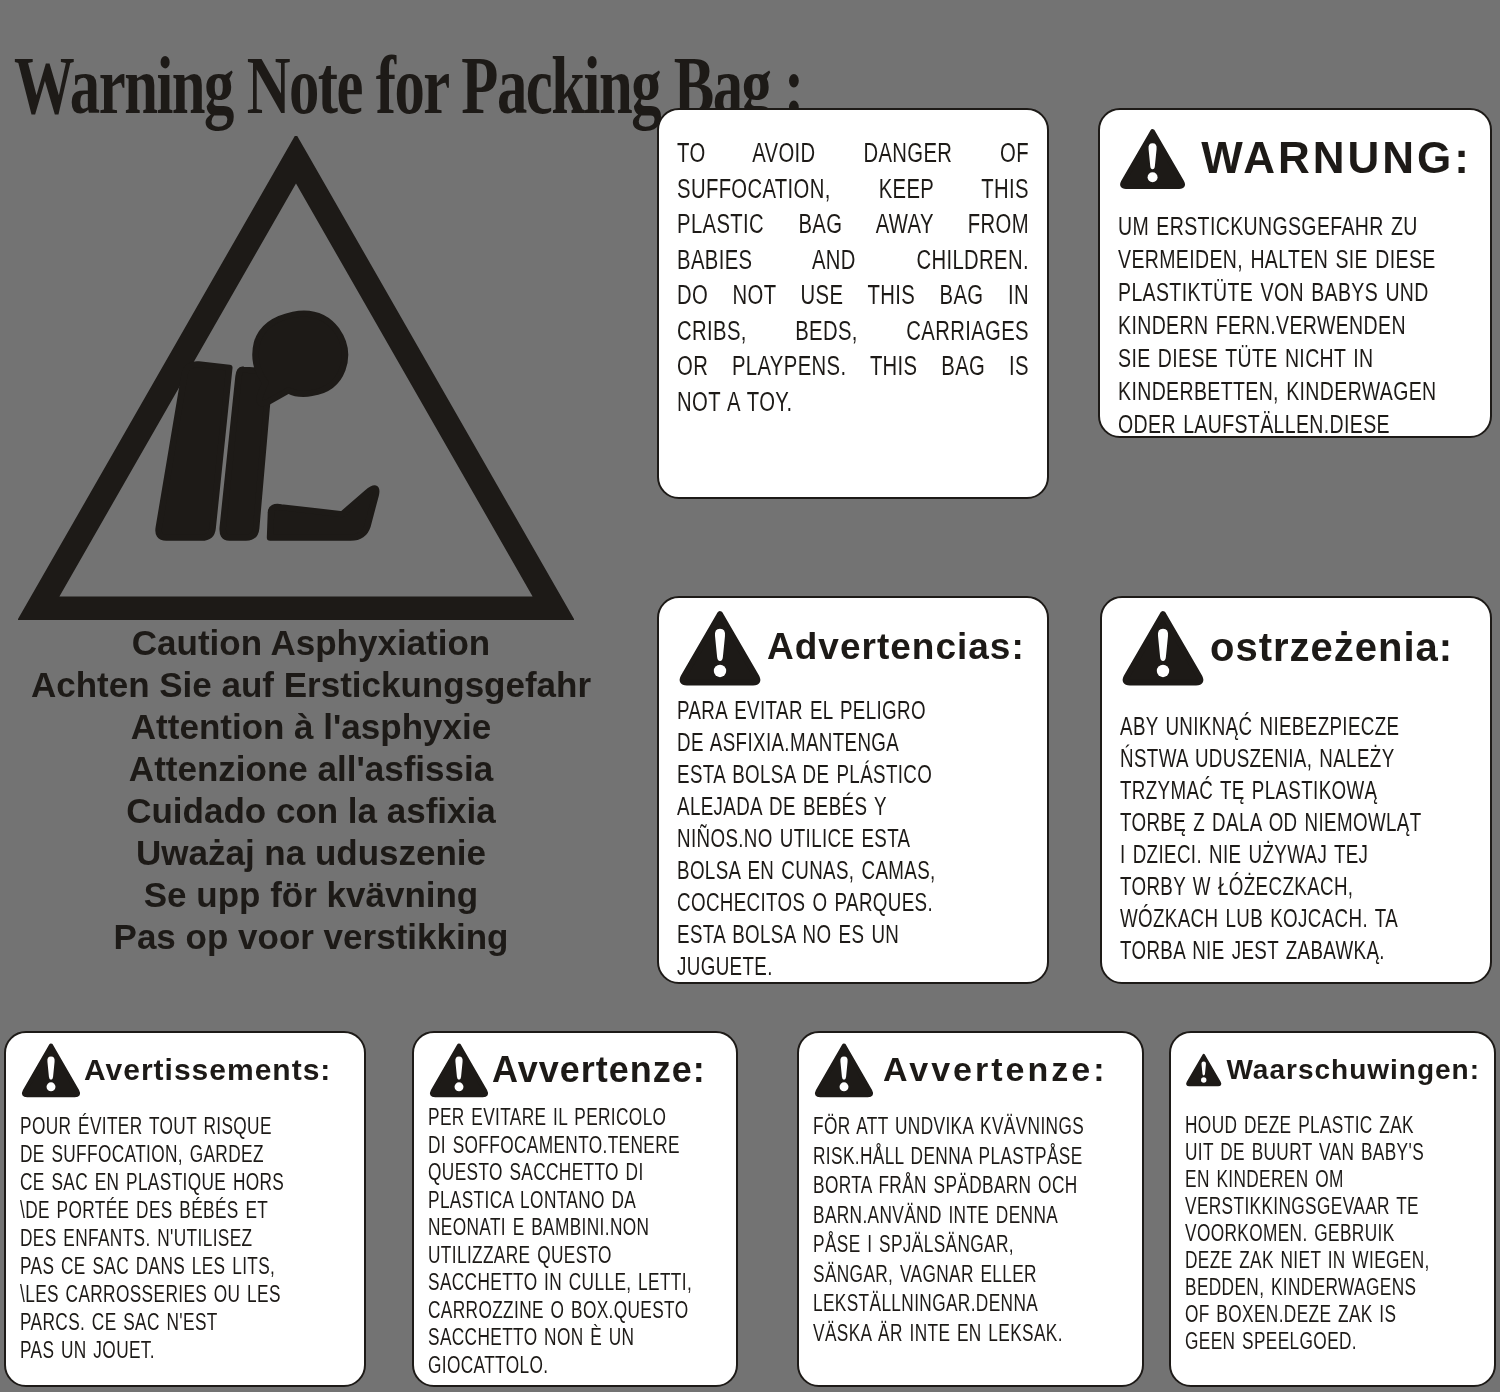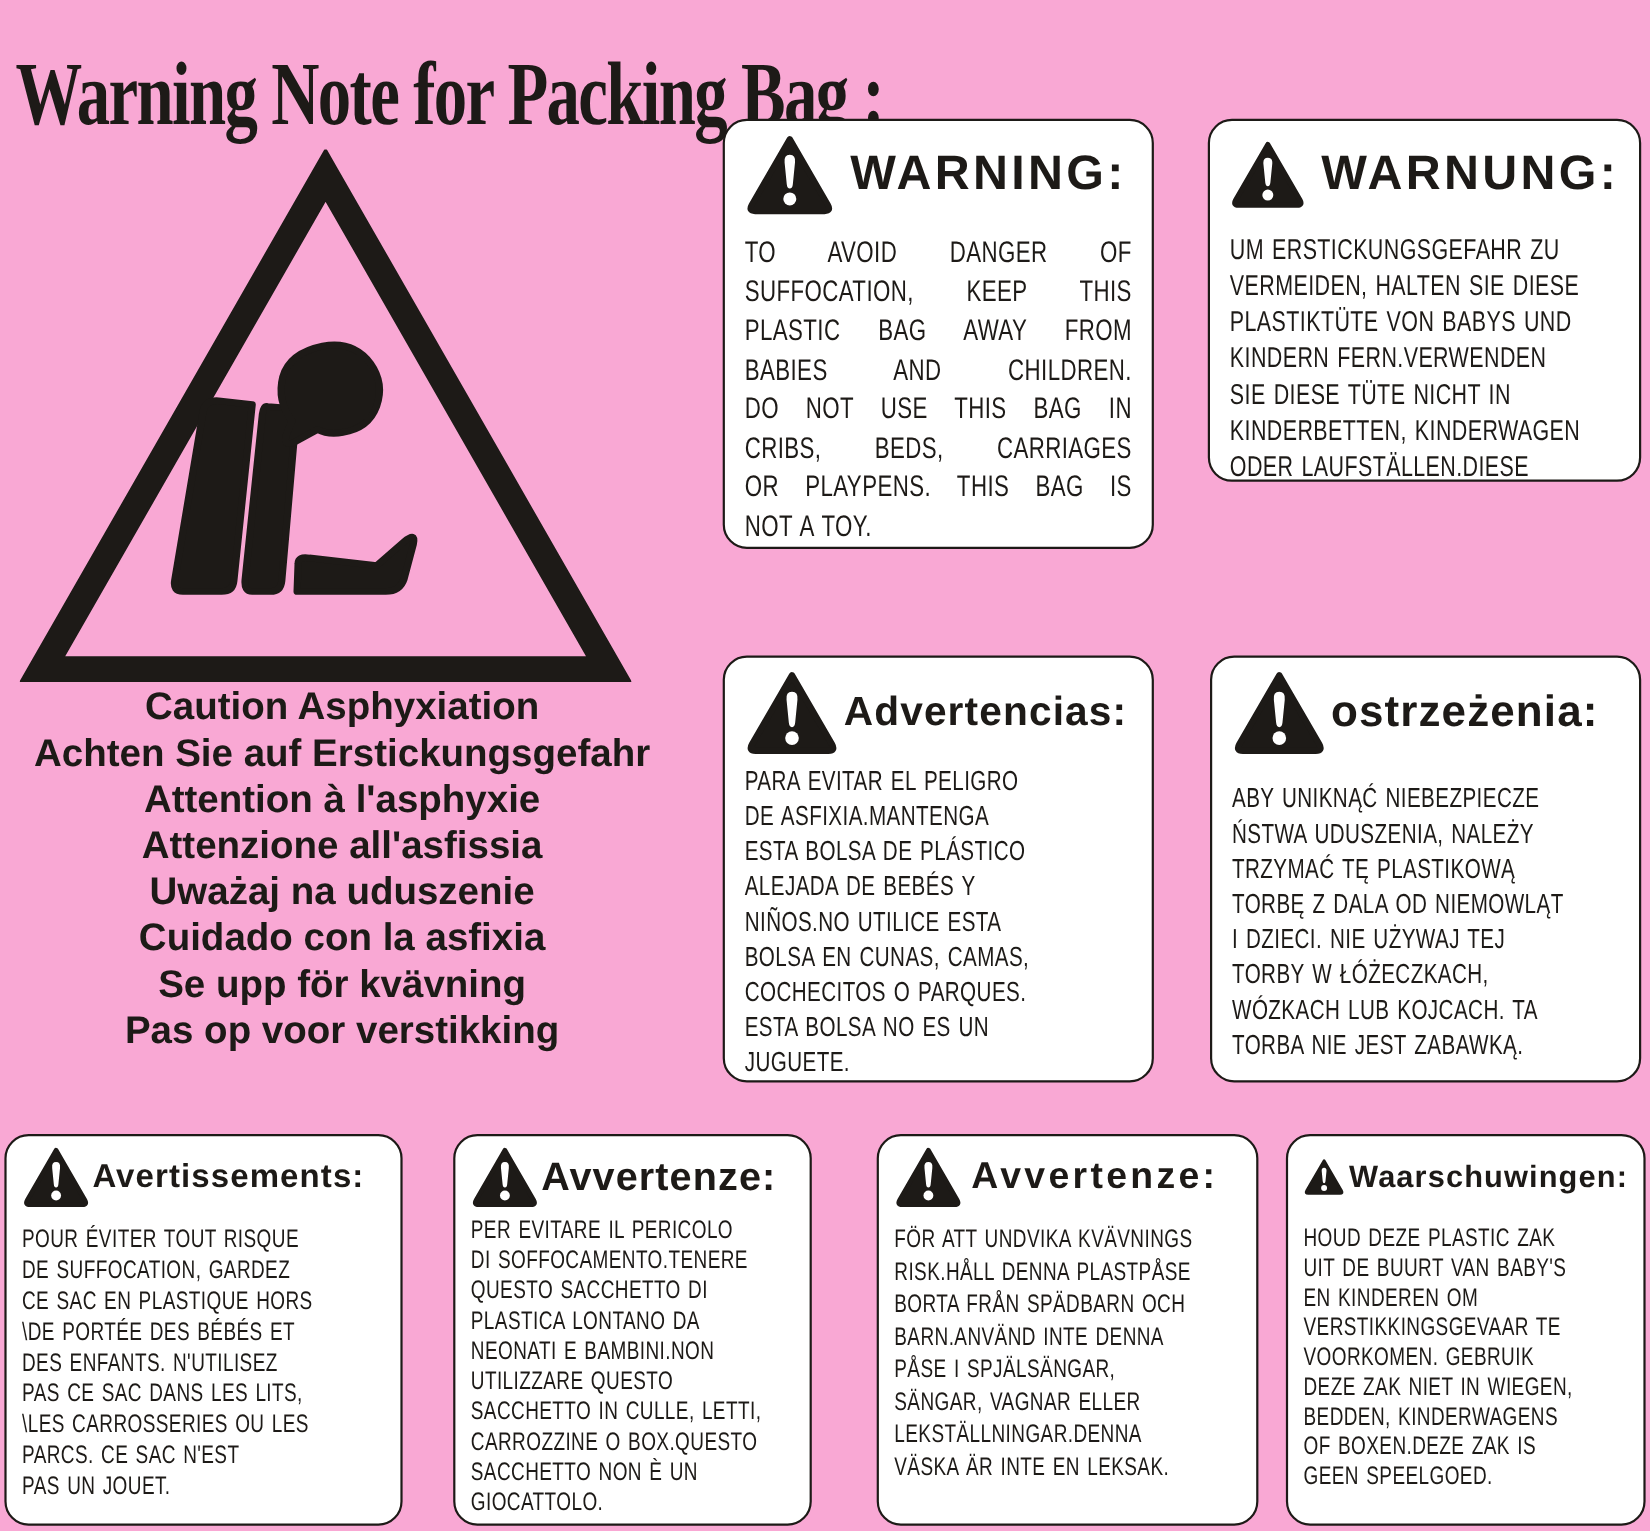--- a/index.html
+++ b/index.html
@@ -3,21 +3,21 @@
 <meta charset="utf-8">
 <title>Warning Note for Packing Bag</title>
 <style>
   html, body {
     margin: 0; padding: 0;
     background: #ffffff;
   }
   .stage {
     position: relative;
     width: 1500px; height: 1392px;
-    background: #f9a8d4;
+    background: #737373;
     color: #1d1a17;
     font-family: "Liberation Sans", "DejaVu Sans", sans-serif;
     overflow: hidden;
   }
 
   
   .page-title {
     position: absolute;
     left: 14px; top: -12px;
     font-family: "Liberation Serif", "DejaVu Serif", serif;
@@ -140,33 +140,27 @@
         <path d="M272 461 L273 432 Q273 424 284 426 L350 434 L377 409 Q389 398 386 412 L377 448 Q373 461 359 461 Z"></path>
       </g>
     </svg>
   </div>
 
   <div class="caution">
     <div>Caution Asphyxiation</div>
     <div>Achten Sie auf Erstickungsgefahr</div>
     <div>Attention à l'asphyxie</div>
     <div>Attenzione all'asfissia</div>
+    <div>Cuidado con la asfixia</div>
     <div>Uważaj na uduszenie</div>
-    <div>Cuidado con la asfixia</div>
     <div>Se upp för kvävning</div>
     <div>Pas op voor verstikking</div>
   </div>
 
   <section class="wbox b-en">
-    <div class="whead">
-      <svg class="tri-icon i-lg">
-          <use href="#warn-tri"></use>
-        </svg>
-      <h2 class="htxt h-en">WARNING:</h2>
-    </div>
     <div class="bt bt-en">
       <div class="ln jl">TO AVOID DANGER OF</div>
       <div class="ln jl">SUFFOCATION, KEEP THIS</div>
       <div class="ln jl">PLASTIC BAG AWAY FROM</div>
       <div class="ln jl">BABIES AND CHILDREN.</div>
       <div class="ln jl">DO NOT USE THIS BAG IN</div>
       <div class="ln jl">CRIBS, BEDS, CARRIAGES</div>
       <div class="ln jl">OR PLAYPENS. THIS BAG IS</div>
       <div class="ln">NOT A TOY.</div>
     </div>

